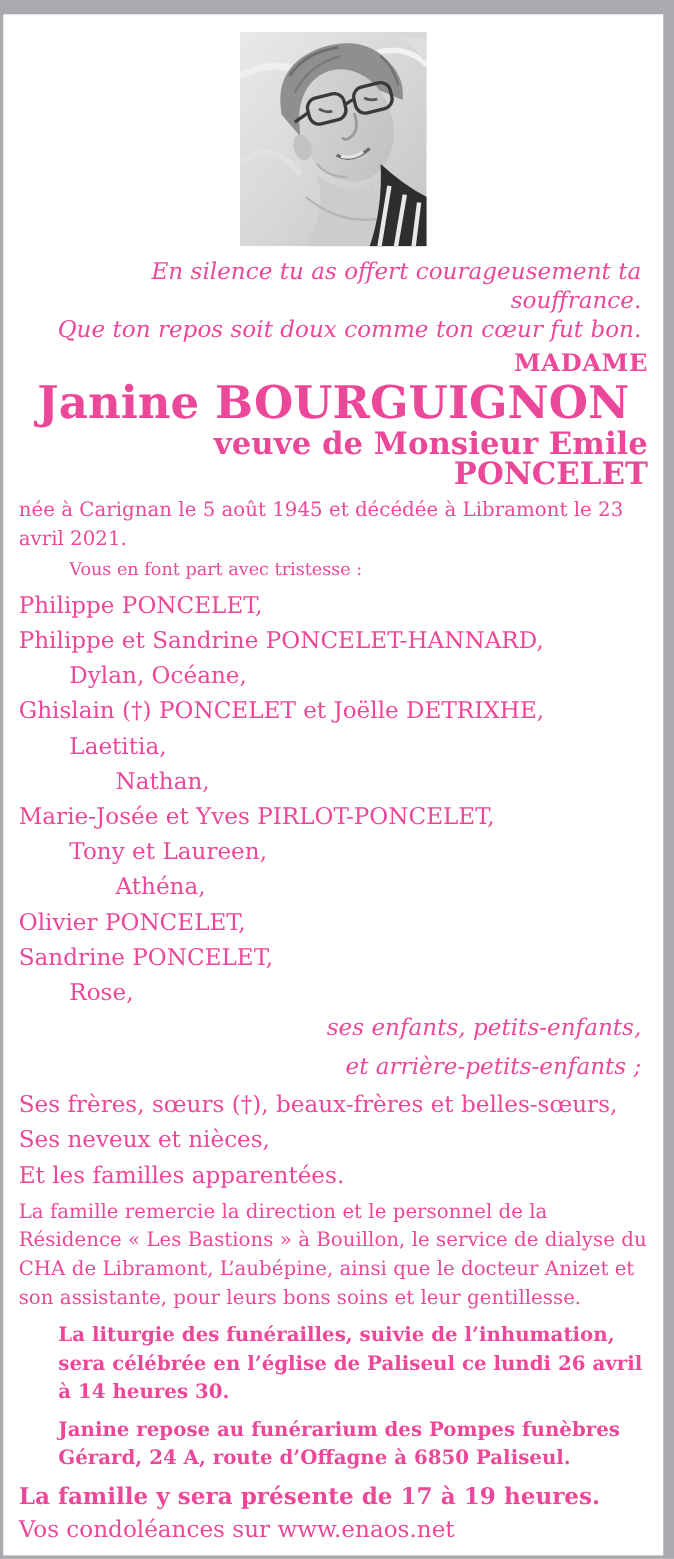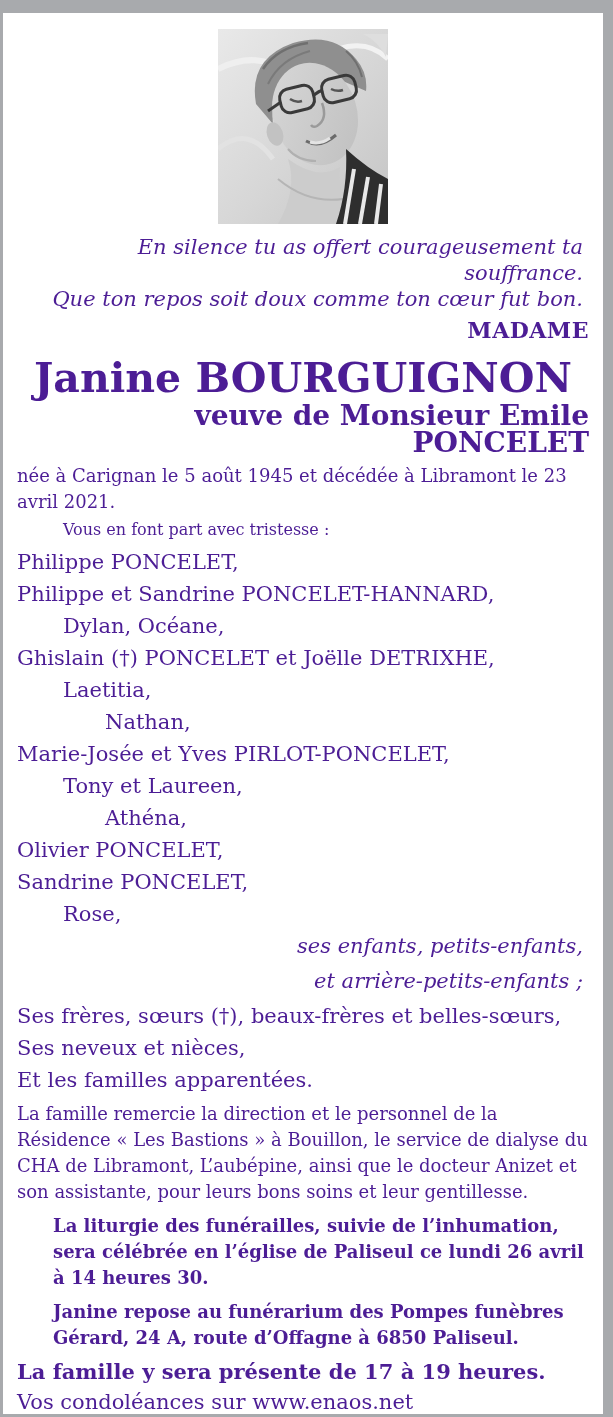--- a/index.html
+++ b/index.html
@@ -16,21 +16,21 @@
   }
   .card {
     position: absolute;
     left: 3px;
     top: 13px;
     width: 600px;
     height: 1401px;
     background: #ffffff;
     box-sizing: border-box;
     padding: 16px 14px 4px 14px;
-    color: #4c1d95;
+    color: #ec4899;
     overflow: hidden;
   }
   .photo-wrap {
     width: 170px;
     height: 195px;
     margin: 0 auto 10px auto;
     overflow: hidden;
   }
   .photo-wrap svg { display: block; }
   .quote {
@@ -46,21 +46,21 @@
     font-size: 22px;
     line-height: 24px;
     margin-top: 6px;
     letter-spacing: 0.5px;
   }
   .name {
     text-align: center;
     font-weight: bold;
     font-size: 41px;
     line-height: 44px;
-    margin-top: 14px;
+    margin-top: 2px;
   }
   .subtitle {
     text-align: right;
     font-weight: bold;
     font-size: 28px;
     line-height: 27px;
     margin-top: 2px;
   }
   .para {
     font-size: 18px;

